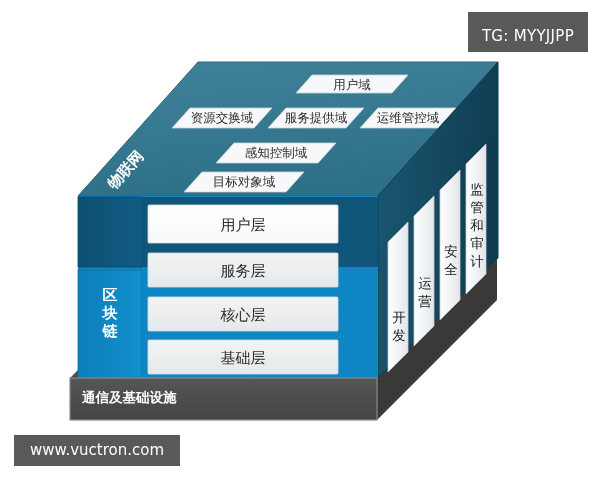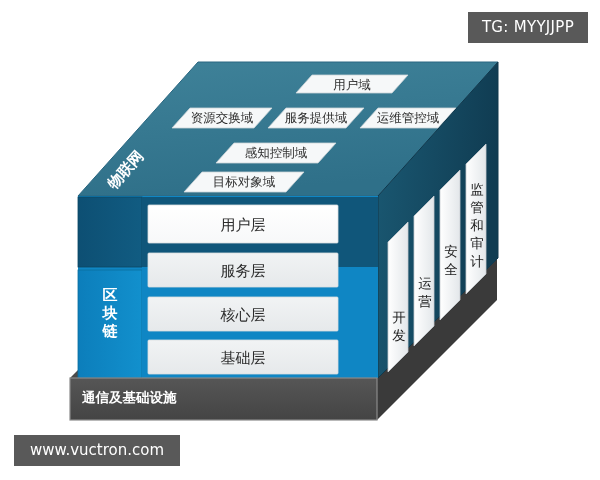--- a/index.html
+++ b/index.html
@@ -23,21 +23,21 @@
     height: 480px;
   }
   .tg-badge {
     position: absolute;
     right: 12px;
     top: 12px;
     background: #595959;
     color: #ffffff;
     font-size: 15px;
     letter-spacing: 0.3px;
-    padding: 6px 14px 7px 14px;
+    padding: 15px 14px 7px 14px;
     font-family: "DejaVu Sans", "Liberation Sans", sans-serif;
     white-space: nowrap;
   }
   .wm-badge {
     position: absolute;
     left: 14px;
     bottom: 14px;
     background: #595959;
     color: #ffffff;
     font-size: 15px;

